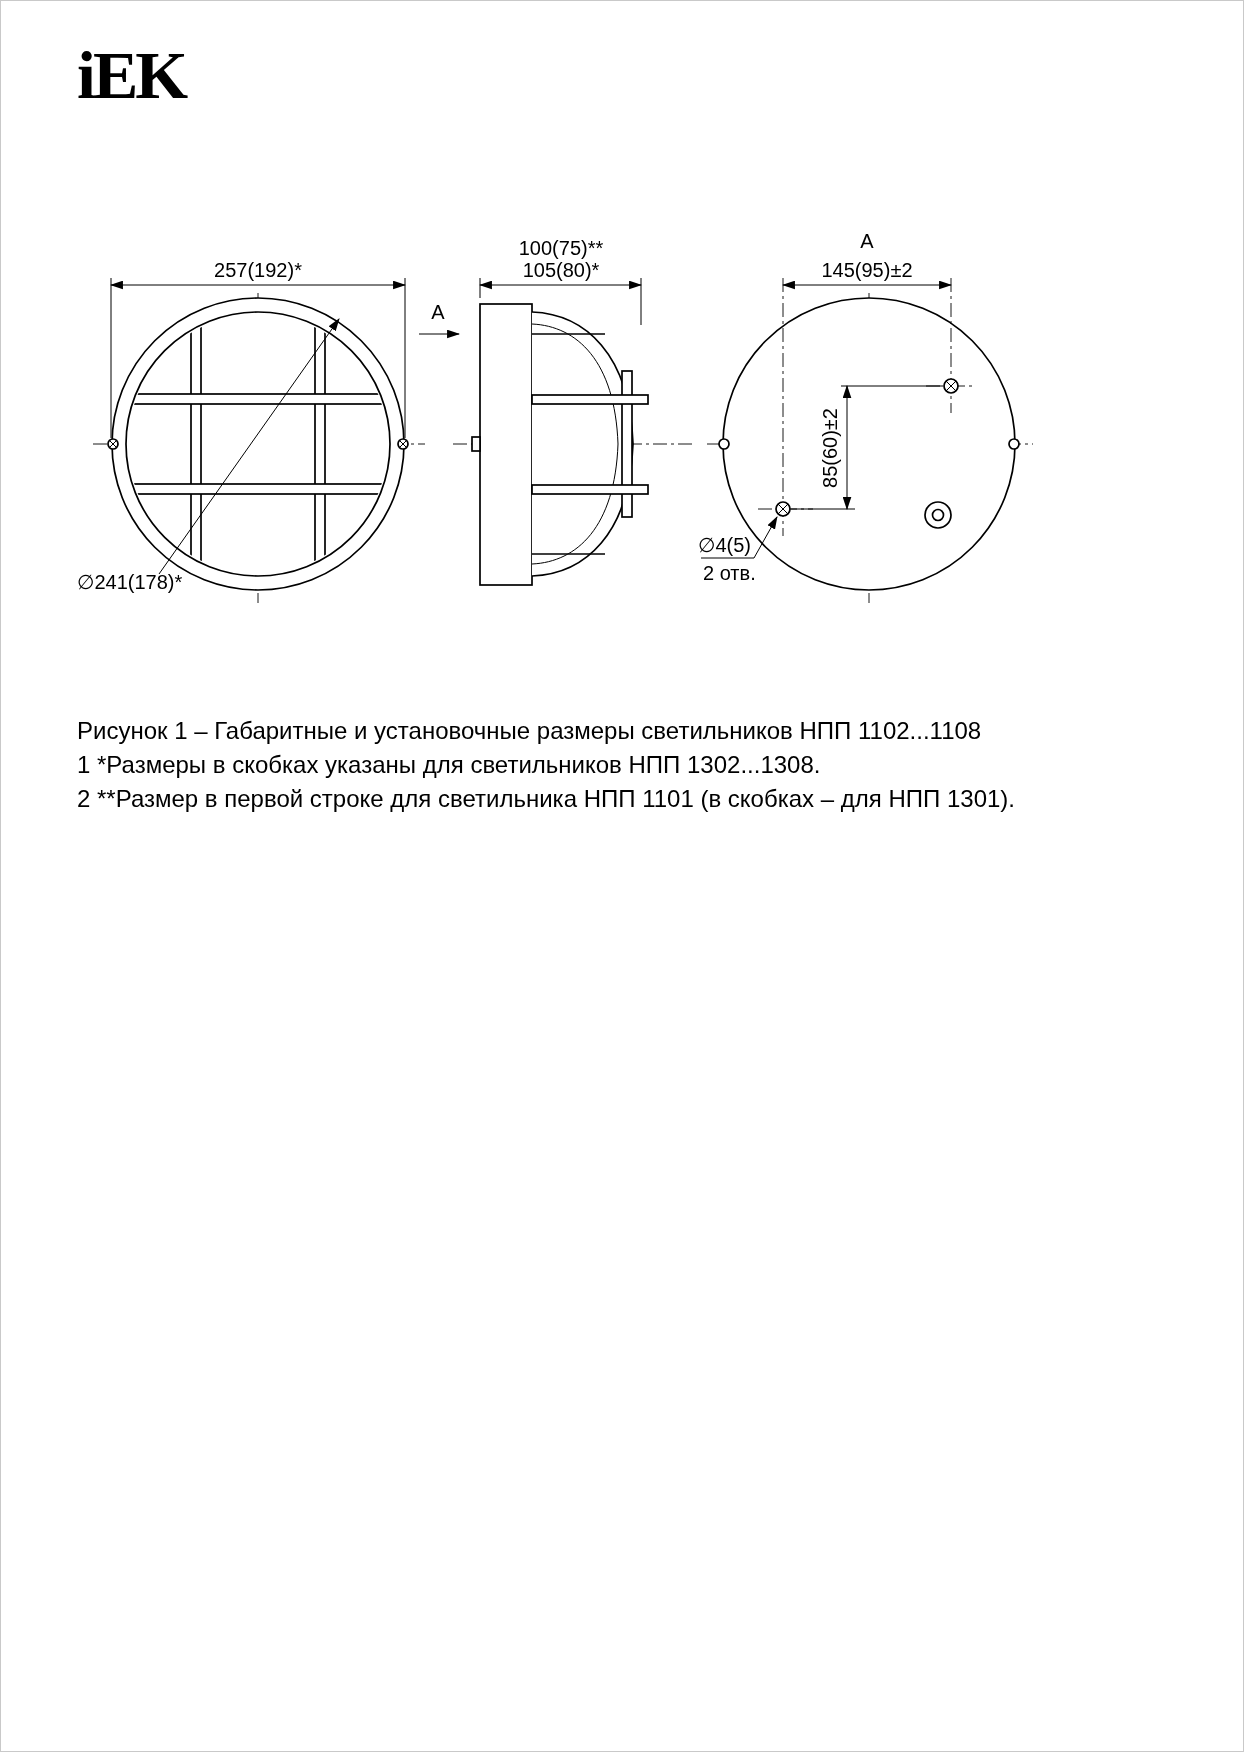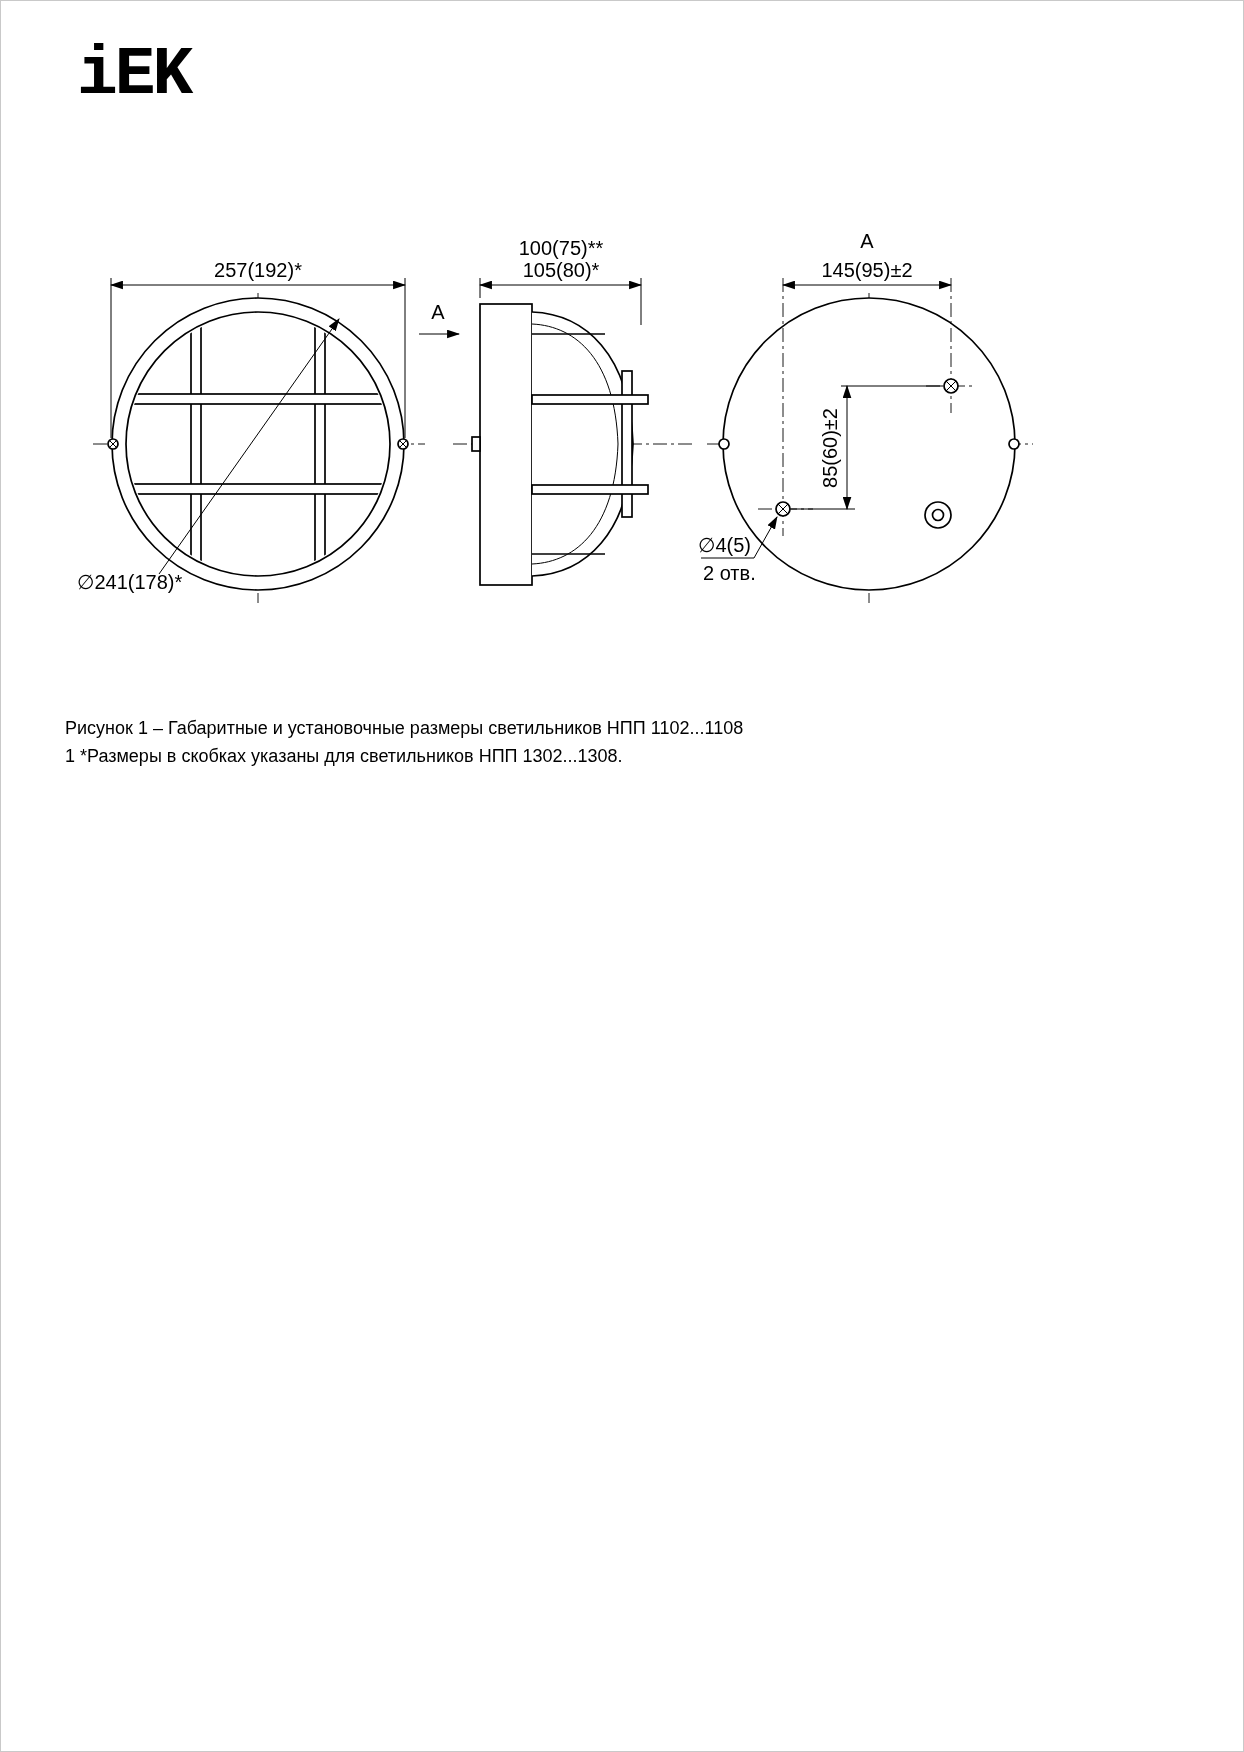--- a/index.html
+++ b/index.html
@@ -12,44 +12,44 @@
     box-sizing: border-box;
     margin: 0 auto;
     overflow: hidden;
     font-family: "Liberation Sans", sans-serif;
     color: #000;
   }
   .logo {
     position: absolute;
     left: 76px;
     top: 40px;
-    font-family: Liberation Mono, monospace;
+    font-family: Liberation Serif, serif;
     font-size: 68px;
     font-weight: 800;
     letter-spacing: -3px;
     color: #000;
     line-height: 1;
   }
   .drawing-svg {
     position: absolute;
     left: 0;
     top: 0;
     pointer-events: none;
   }
   .obj  { stroke: #000; stroke-width: 1.7; }
   .thin { stroke: #000; stroke-width: 1; }
   .dim  { stroke: #000; stroke-width: 1; }
   .cl   { stroke: #000; stroke-width: 0.9; stroke-dasharray: 14 4 3 4; }
   .lbl  { font-family: "Liberation Sans", sans-serif; font-size: 20px; fill: #000; }
   .caption {
     position: absolute;
-    left: 64px;
+    left: 76px;
     top: 718px;
     width: 1110px;
-    font-size: 18px;
+    font-size: 24px;
     line-height: 1.0;
   }
   .caption p { margin: 0 0 10px 0; }
 </style>
 </head>
 <body>
 
 <div class="page">
 
   <div class="logo">iEK</div>
@@ -181,15 +181,16 @@
         <path class="dim" d="M700,557 L753,557 L776,516" fill="none" marker-end="url(#arr)"></path>
         <text class="lbl" x="697" y="551">∅4(5)</text>
         <text class="lbl" x="702" y="579">2 отв.</text>
       </g>
     </g>
   </svg>
 
   <div class="caption">
     <p>Рисунок 1 – Габаритные и установочные размеры светильников НПП 1102...1108</p>
     <p>1 *Размеры в скобках указаны для светильников НПП 1302...1308.</p>
+    <p>2 **Размер в первой строке для светильника НПП 1101 (в скобках – для НПП 1301).</p>
   </div>
 
 </div>
 
 </body></html>

